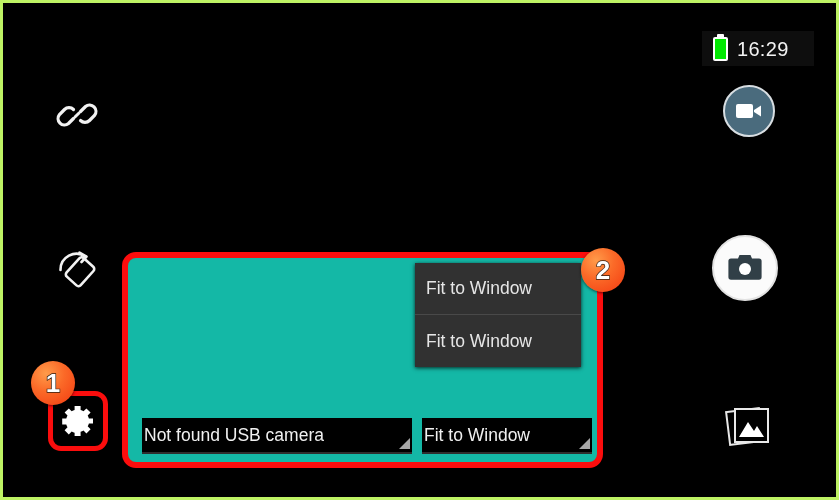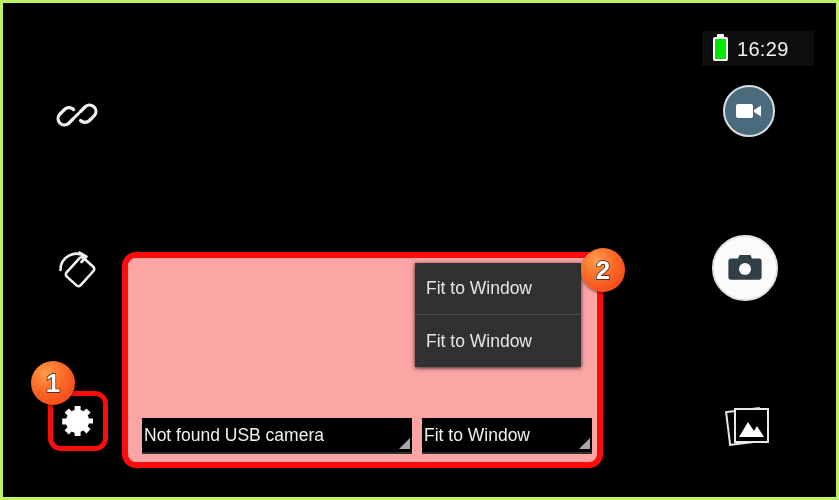--- a/index.html
+++ b/index.html
@@ -125,21 +125,21 @@
   
   #settings-highlight {
     position: absolute;
     left: 119px;
     top: 249px;
     width: 481px;
     height: 216px;
     border: 6px solid #fb0d0d;
     border-radius: 14px;
     box-sizing: border-box;
-    background: #fca5a5;
+    background: #14b8a6;
   }
 
   
   .spinner {
     position: absolute;
     bottom: 8px;
     height: 36px;
     border-bottom: 2px solid #2e2e2e;
     box-sizing: border-box;
     display: flex;

